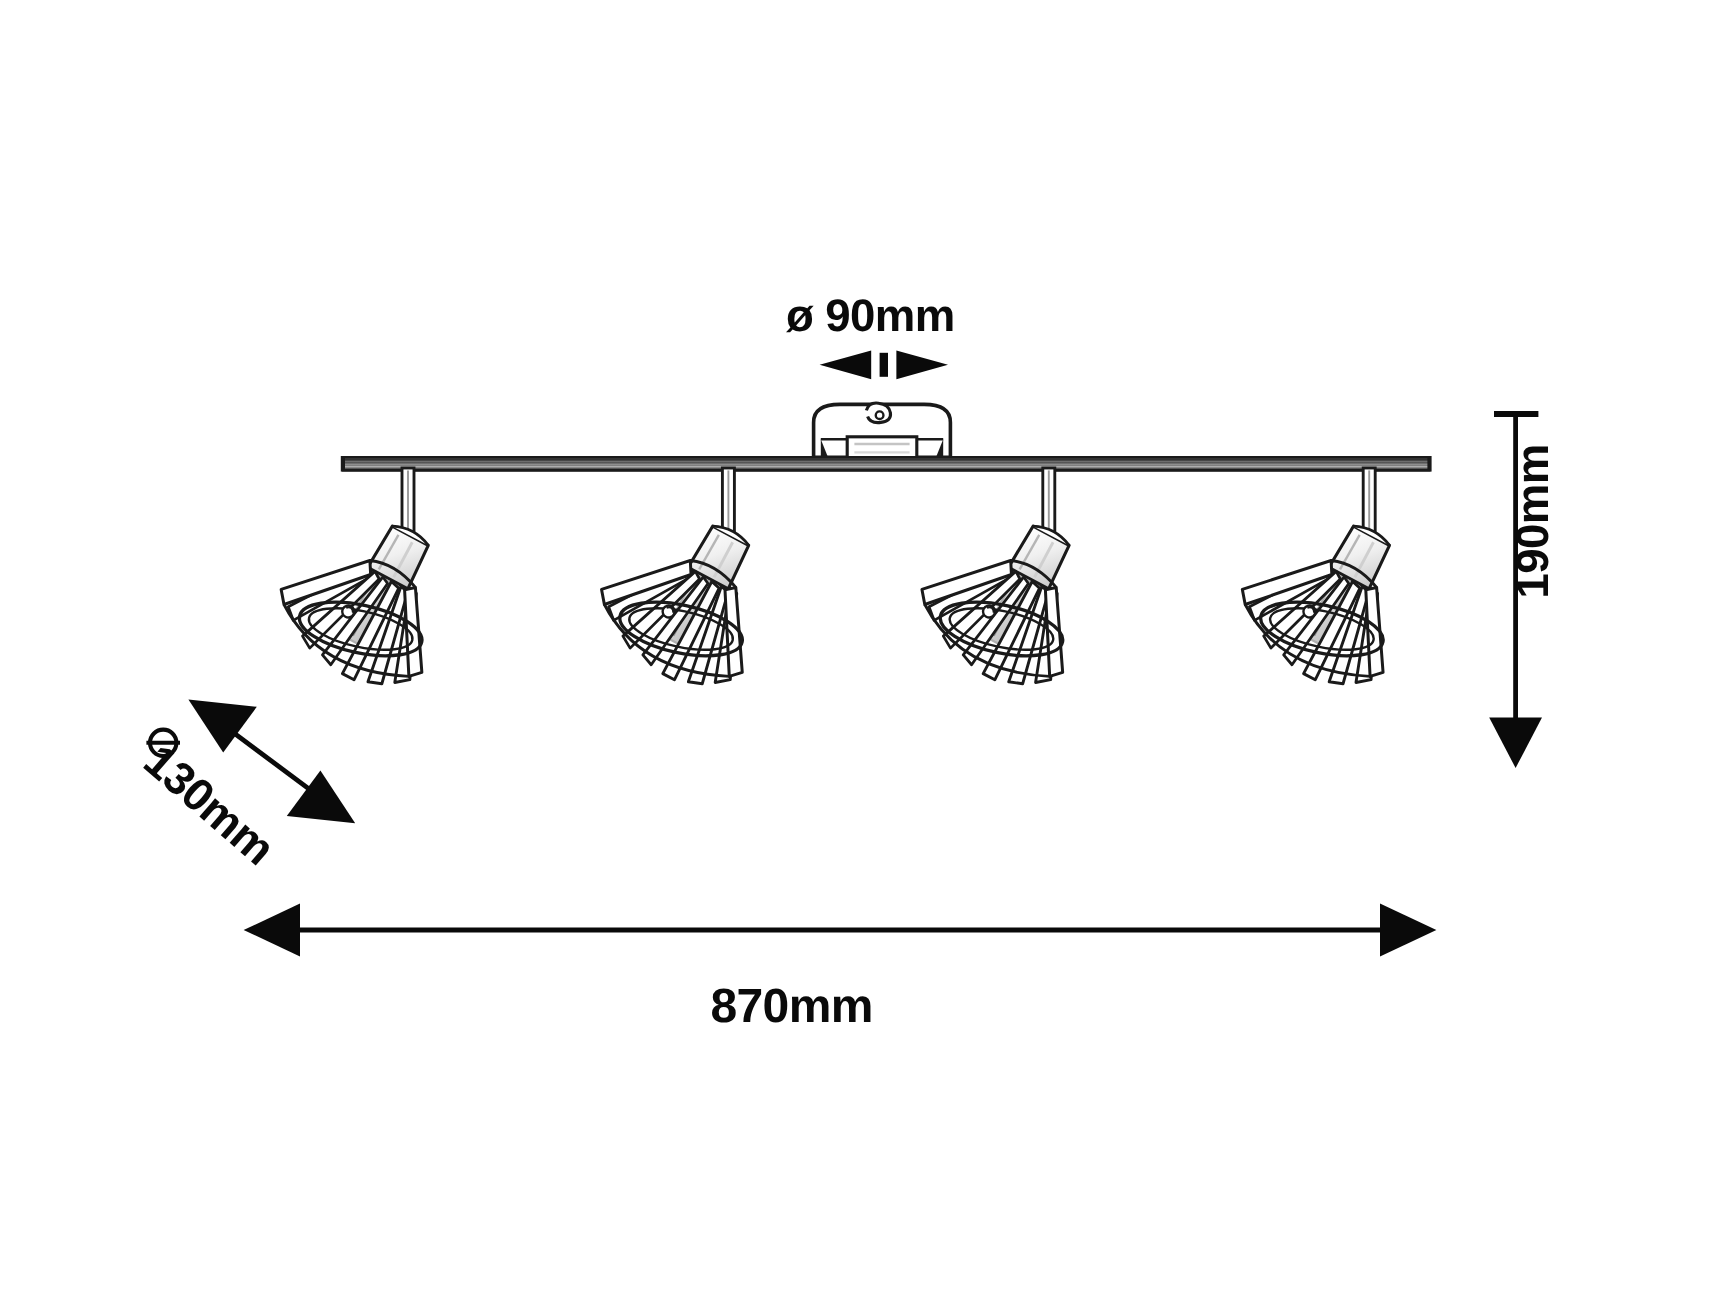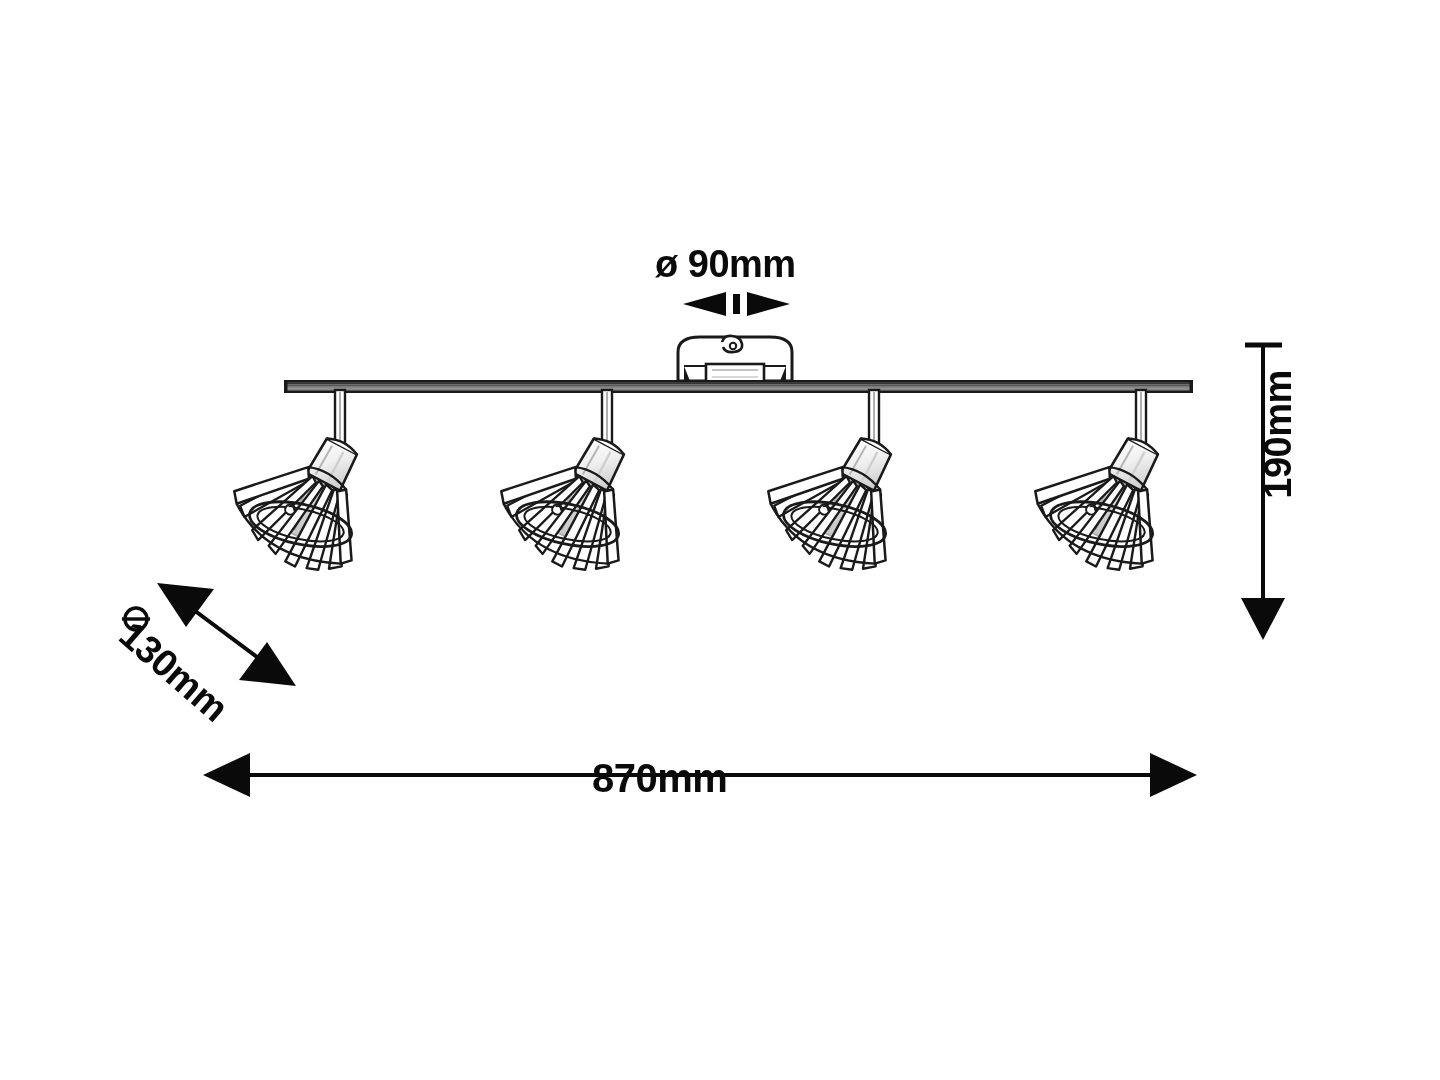--- a/index.html
+++ b/index.html
@@ -33,21 +33,21 @@
     white-space: nowrap;
     letter-spacing: -0.5px;
   }
   #label-90 {
     left: 655px;
     top: 243px;
     font-size: 38px;
   }
   #label-870 {
     left: 592px;
-    top: 756px;
+    top: 817px;
     font-size: 40px;
   }
   #label-190 {
     left: 1214px;
     top: 413px;
     font-size: 38px;
     transform: rotate(-90deg);
     transform-origin: 50% 50%;
   }
   #label-130 {

